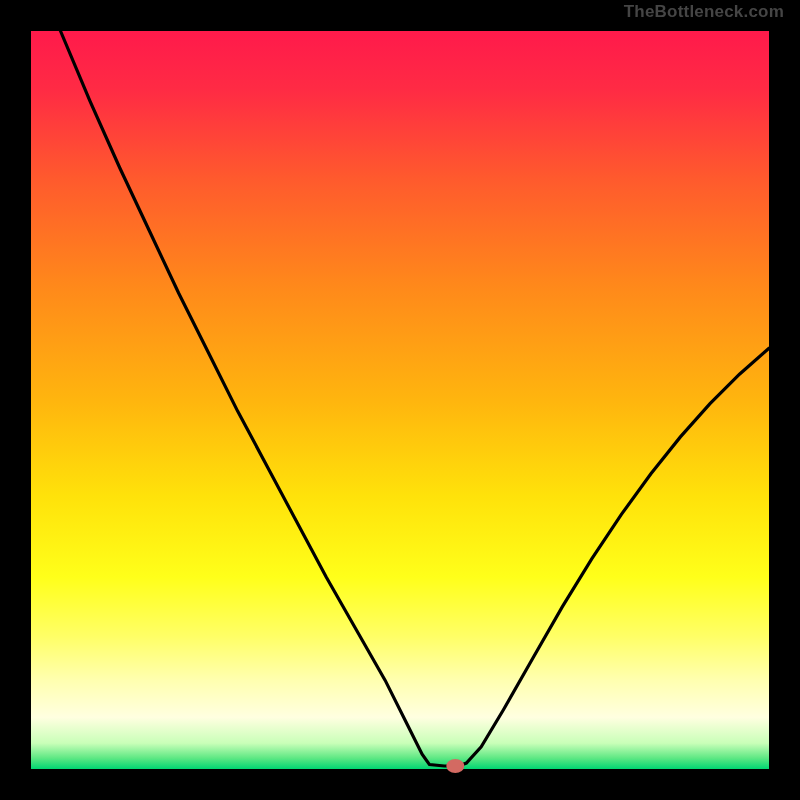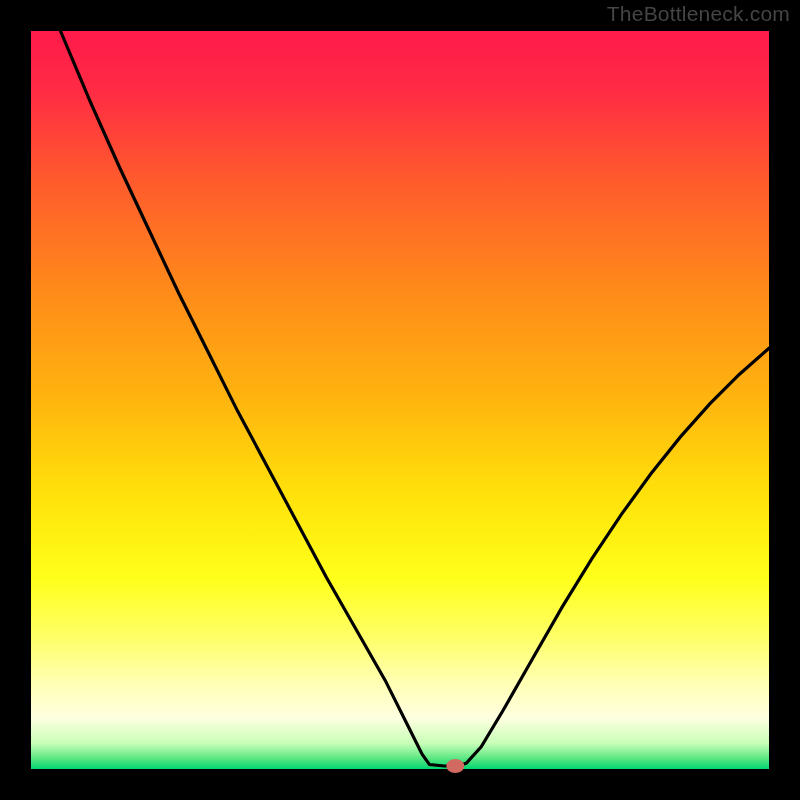--- a/index.html
+++ b/index.html
@@ -13,24 +13,24 @@
   }
   .frame {
     position: relative;
     width: 800px;
     height: 800px;
     background: #000;
   }
   .watermark {
     position: absolute;
     top: 2px;
-    right: 10px;
+    right: 16px;
     color: #454545;
-    font-size: 21px;
-    font-weight: 400;
+    font-size: 17px;
+    font-weight: 700;
     letter-spacing: 0.2px;
     z-index: 5;
   }
   svg {
     position: absolute;
     top: 0;
     left: 0;
   }
 </style>
 </head>

